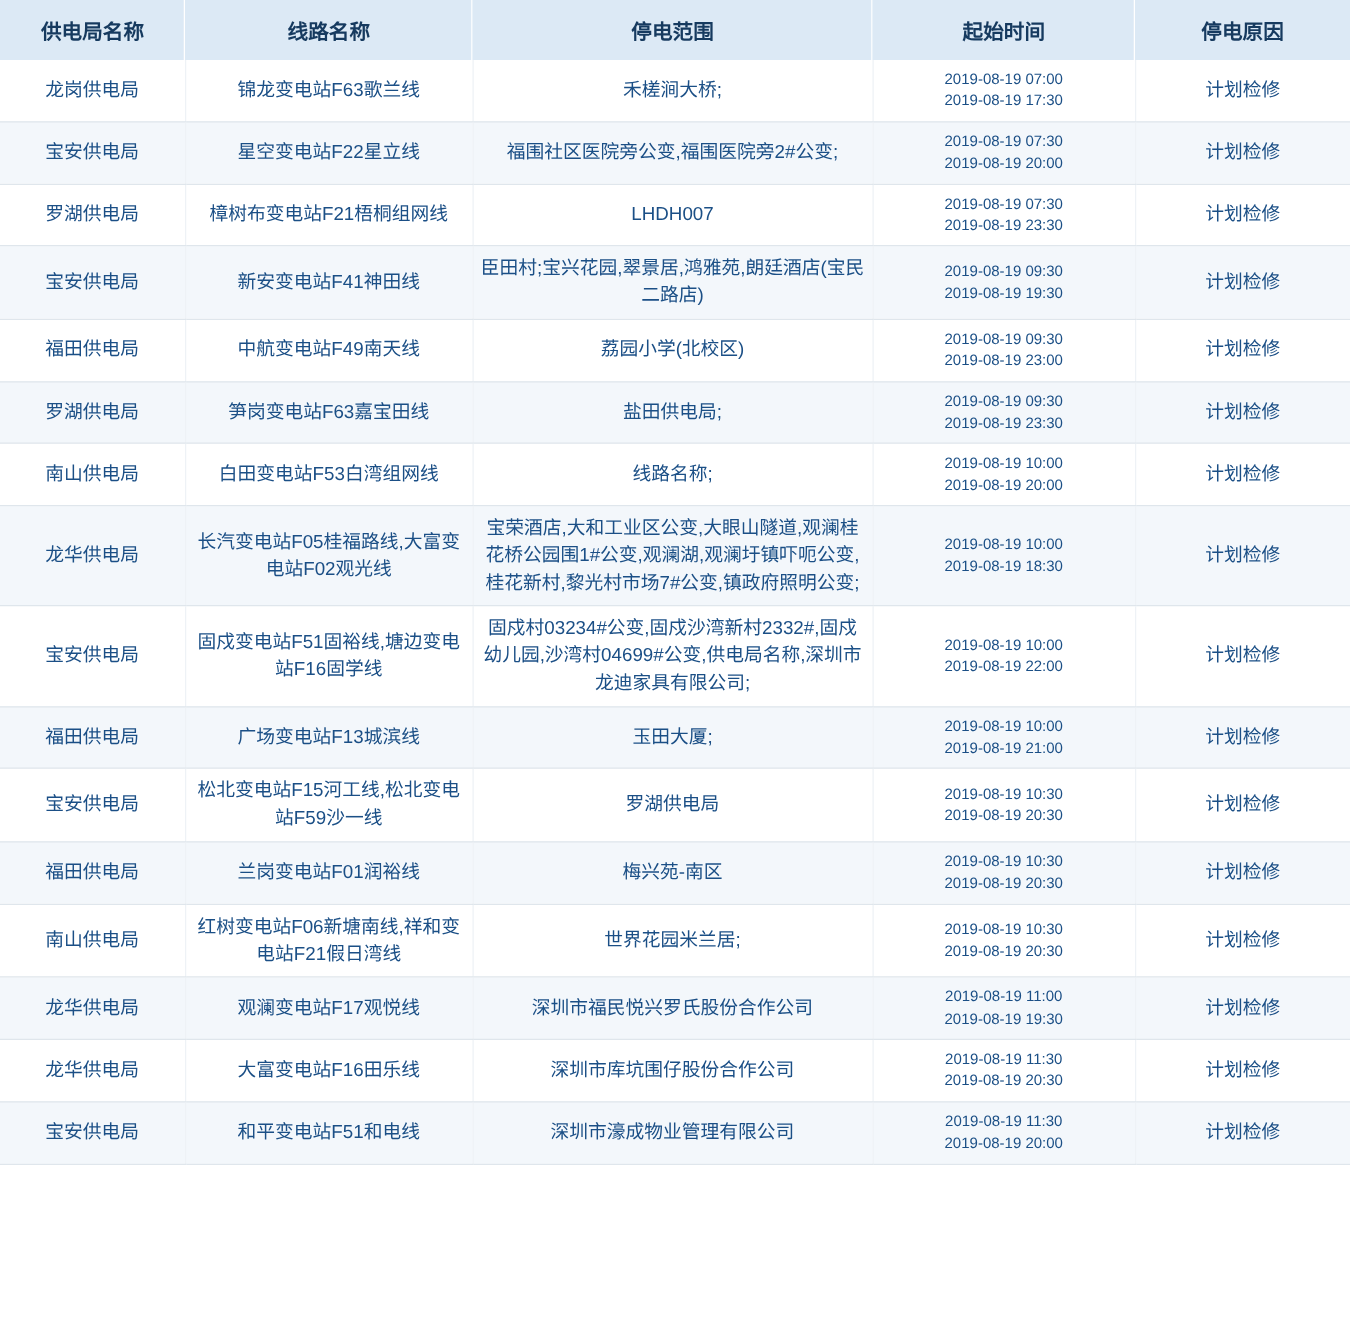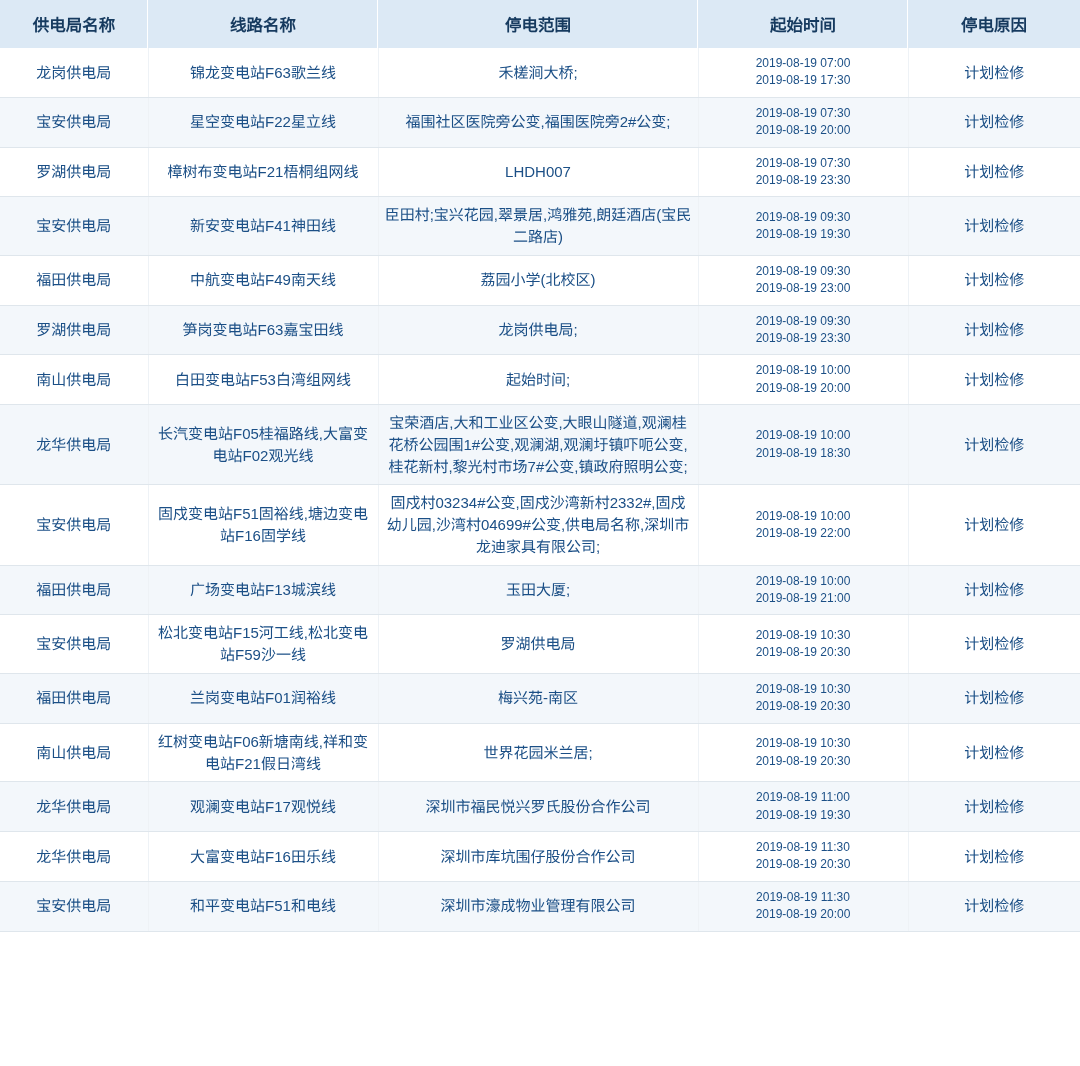--- a/index.html
+++ b/index.html
@@ -122,29 +122,29 @@
         <td class="cell-bureau">福田供电局</td>
         <td class="cell-line">中航变电站F49南天线</td>
         <td class="cell-scope">荔园小学(北校区)</td>
         <td class="cell-time">2019-08-19 09:30
 2019-08-19 23:00</td>
         <td class="cell-reason">计划检修</td>
       </tr>
       <tr>
         <td class="cell-bureau">罗湖供电局</td>
         <td class="cell-line">笋岗变电站F63嘉宝田线</td>
-        <td class="cell-scope">龙岗供电局;</td>
+        <td class="cell-scope">盐田供电局;</td>
         <td class="cell-time">2019-08-19 09:30
 2019-08-19 23:30</td>
         <td class="cell-reason">计划检修</td>
       </tr>
       <tr>
         <td class="cell-bureau">南山供电局</td>
         <td class="cell-line">白田变电站F53白湾组网线</td>
-        <td class="cell-scope">起始时间;</td>
+        <td class="cell-scope">线路名称;</td>
         <td class="cell-time">2019-08-19 10:00
 2019-08-19 20:00</td>
         <td class="cell-reason">计划检修</td>
       </tr>
       <tr>
         <td class="cell-bureau">龙华供电局</td>
         <td class="cell-line">长汽变电站F05桂福路线,大富变电站F02观光线</td>
         <td class="cell-scope">宝荣酒店,大和工业区公变,大眼山隧道,观澜桂花桥公园围1#公变,观澜湖,观澜圩镇吓呃公变,桂花新村,黎光村市场7#公变,镇政府照明公变;</td>
         <td class="cell-time">2019-08-19 10:00
 2019-08-19 18:30</td>

